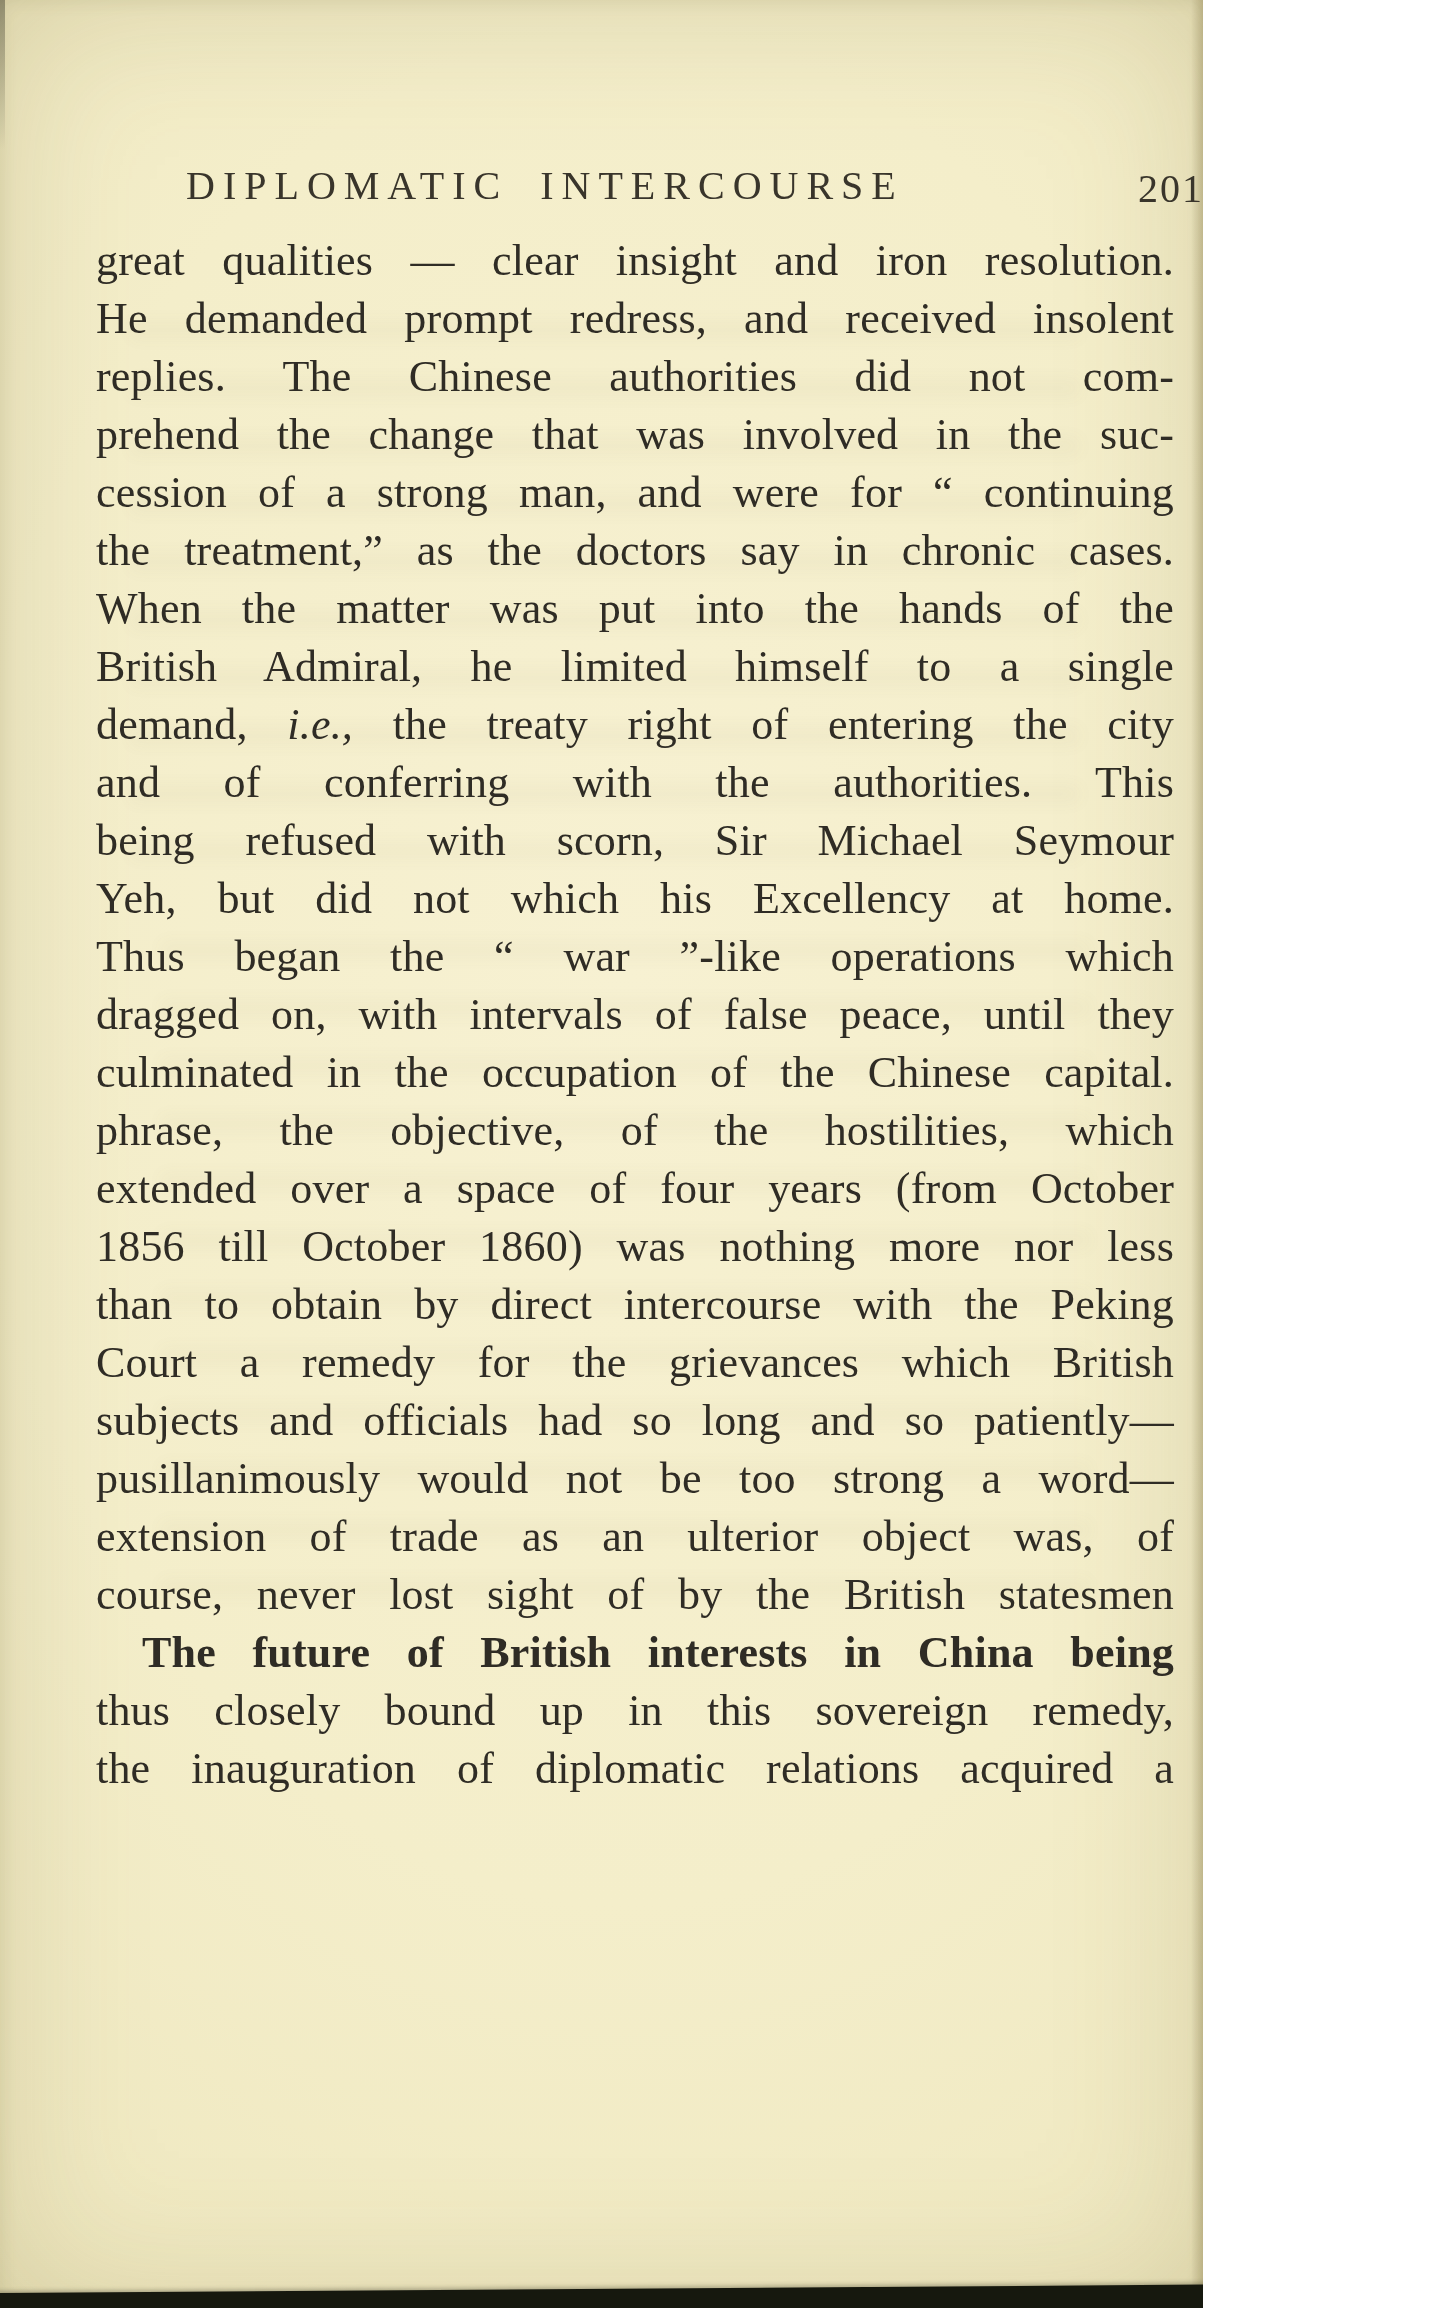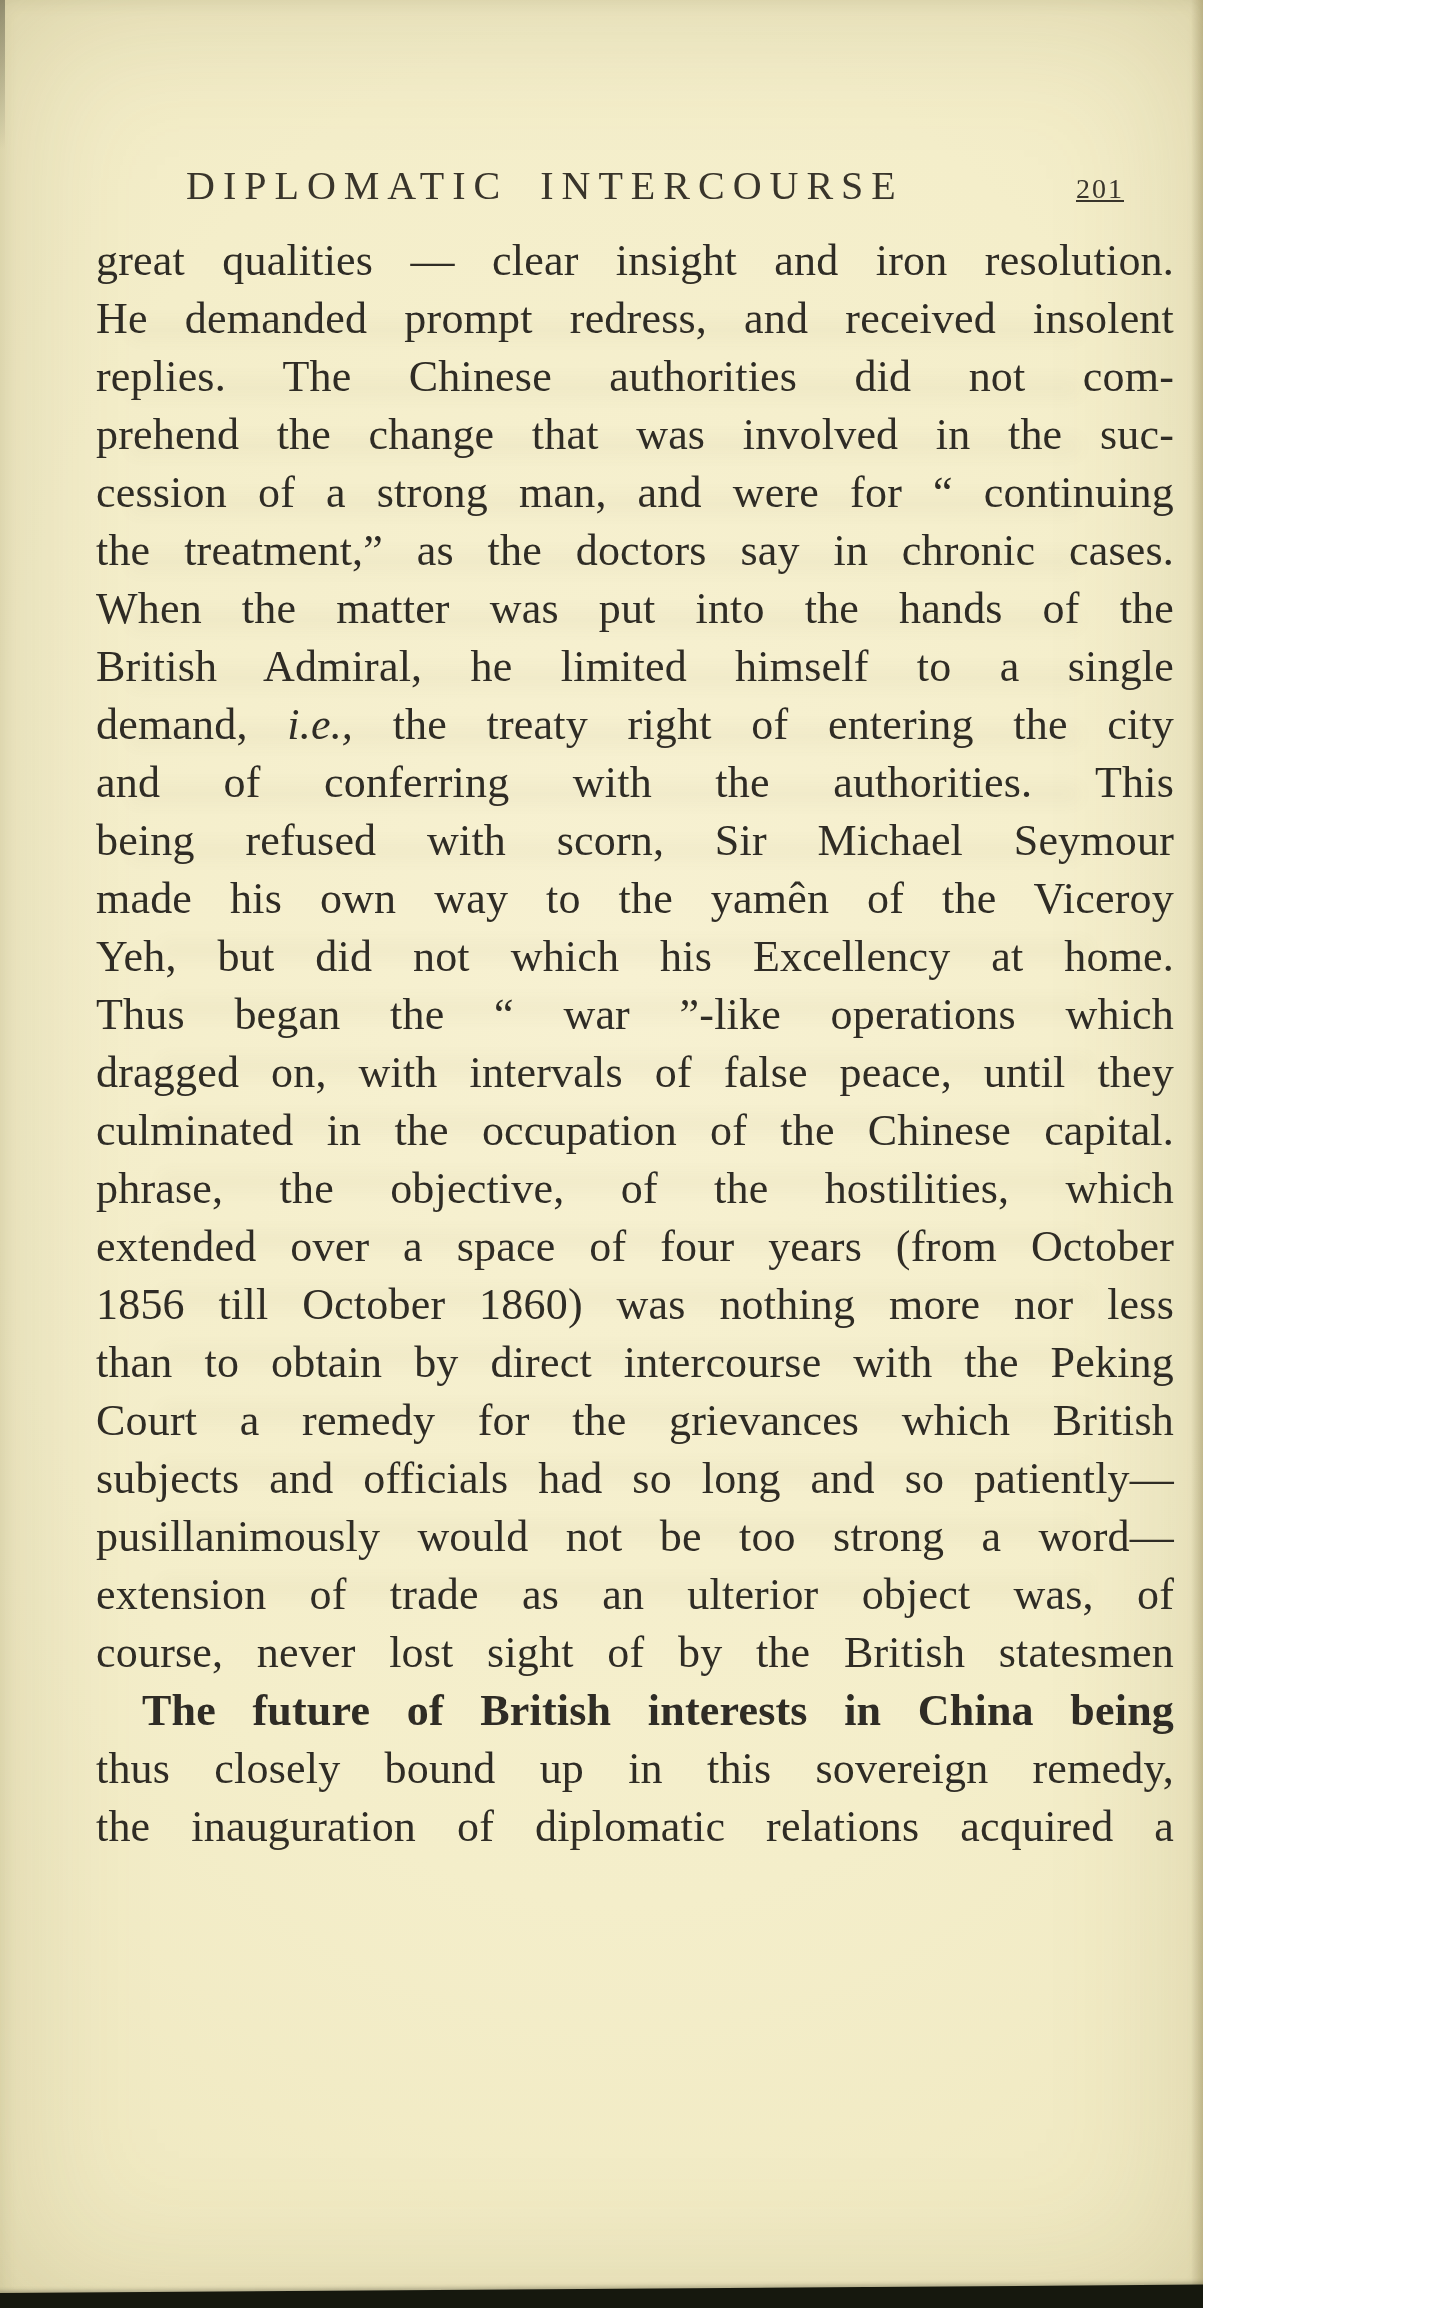--- a/index.html
+++ b/index.html
@@ -14,22 +14,22 @@
     box-shadow:inset 0 0 150px rgba(125,110,55,.22), inset 0 0 18px rgba(100,90,40,.14);
     color:#2f2c25;
     padding-left:47px;
   }
   .running-title{
     position:absolute;top:166px;left:186px;
     font-size:40px;line-height:40px;letter-spacing:8px;word-spacing:14px;
     color:#39352b;white-space:nowrap;
   }
   .page-number{
-    position:absolute;top:172px;left:1076px;
-    font-size:28px;line-height:34px;letter-spacing:2px;color:#39352b;text-decoration:underline;
+    position:absolute;top:172px;left:1138px;
+    font-size:40px;line-height:34px;letter-spacing:2px;color:#39352b;
   }
   .body-block{
     position:absolute;left:96px;top:232px;width:1078px;
     font-size:44px;line-height:58px;letter-spacing:.2px;
   }
   .line{
     height:58px;
     text-align:justify;
     text-align-last:justify;
     white-space:normal;
@@ -77,21 +77,20 @@
     <div class="line">He demanded prompt redress, and received insolent</div>
     <div class="line">replies. The Chinese authorities did not com-</div>
     <div class="line">prehend the change that was involved in the suc-</div>
     <div class="line">cession of a strong man, and were for “ continuing</div>
     <div class="line">the treatment,” as the doctors say in chronic cases.</div>
     <div class="line">When the matter was put into the hands of the</div>
     <div class="line">British Admiral, he limited himself to a single</div>
     <div class="line"><span>demand, </span><i>i.e.,</i><span> the treaty right of entering the city</span></div>
     <div class="line">and of conferring with the authorities. This</div>
     <div class="line">being refused with scorn, Sir Michael Seymour</div>
-    <div class="line">made his own way to the yamên of the Viceroy</div>
     <div class="line">Yeh, but did not which his Excellency at home.</div>
     <div class="line">Thus began the “ war ”-like operations which</div>
     <div class="line">dragged on, with intervals of false peace, until they</div>
     <div class="line">culminated in the occupation of the Chinese capital.</div>
     <div class="line">phrase, the objective, of the hostilities, which</div>
     <div class="line">extended over a space of four years (from October</div>
     <div class="line">1856 till October 1860) was nothing more nor less</div>
     <div class="line">than to obtain by direct intercourse with the Peking</div>
     <div class="line">Court a remedy for the grievances which British</div>
     <div class="line">subjects and officials had so long and so patiently—</div>

